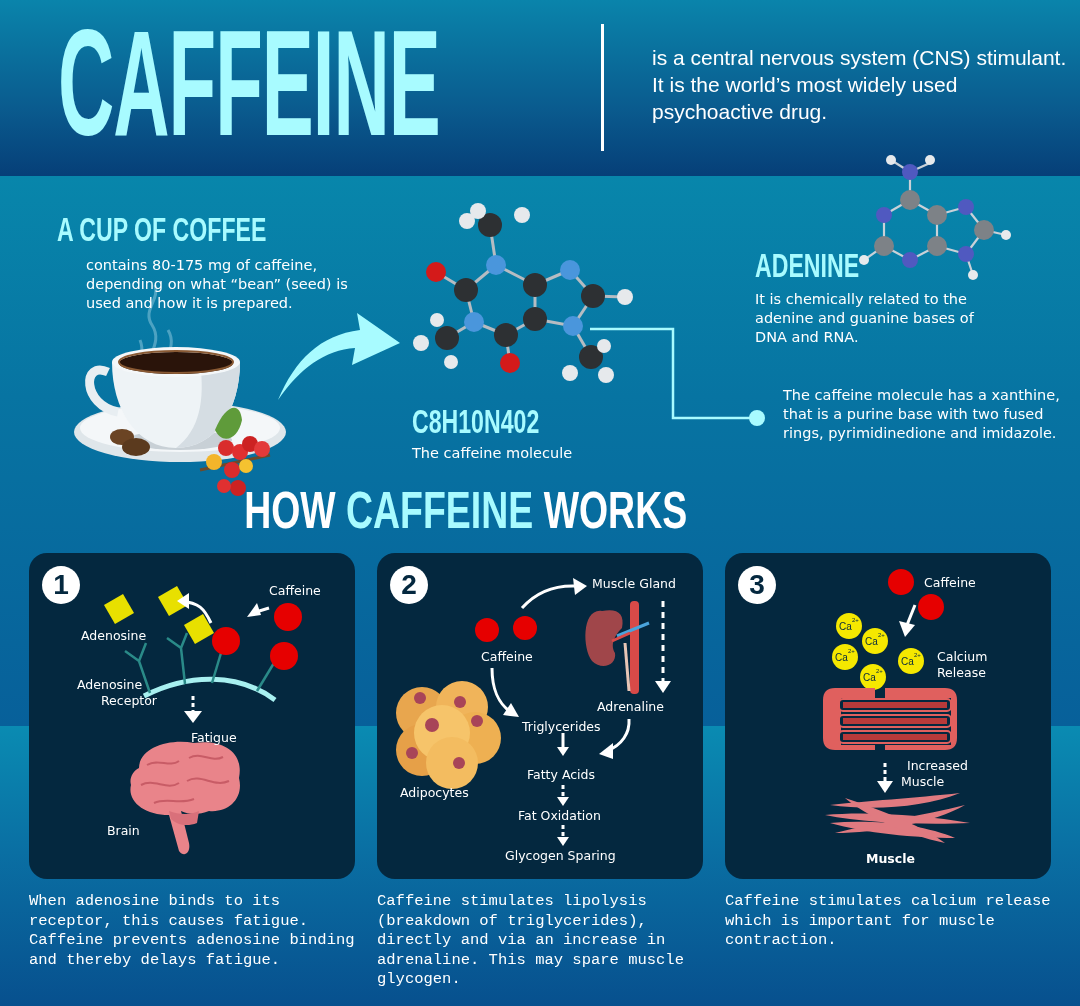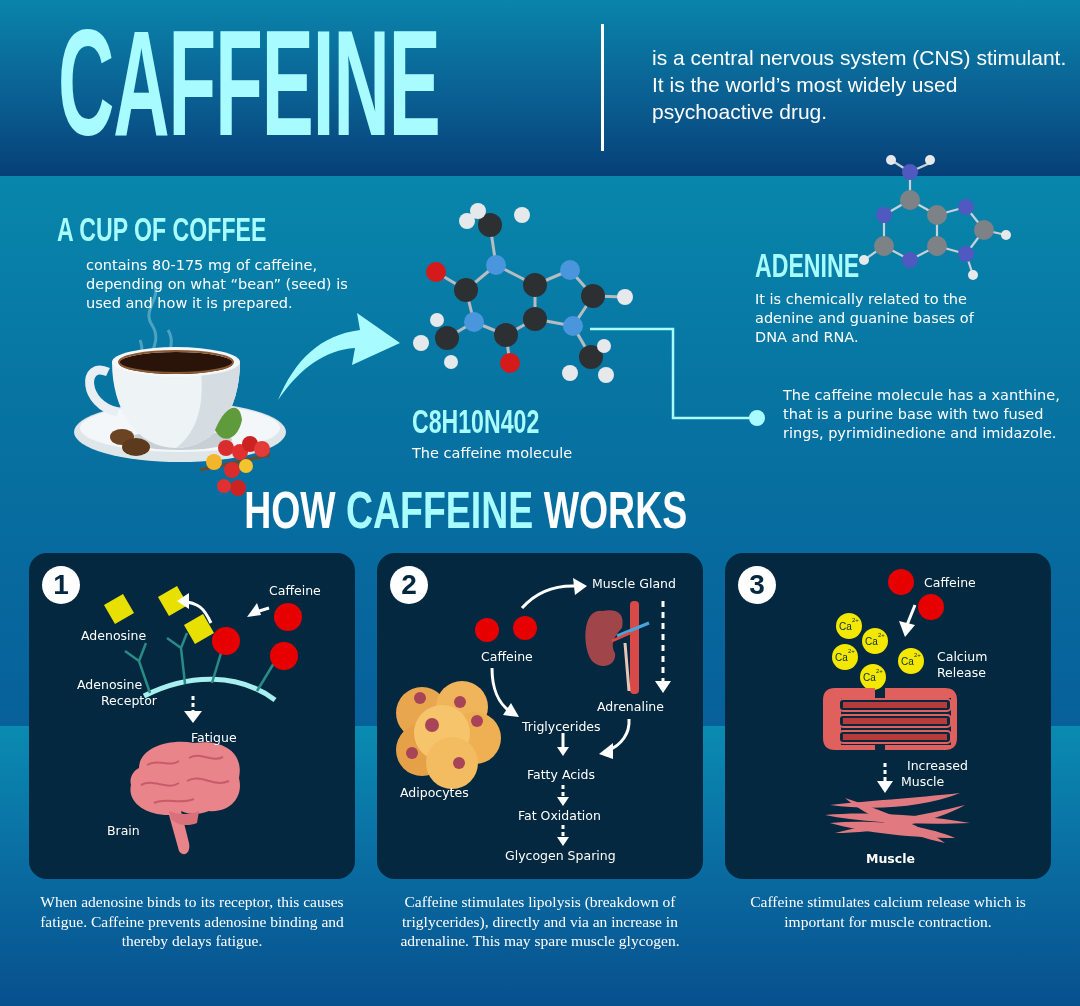--- a/index.html
+++ b/index.html
@@ -82,22 +82,22 @@
     font-family: "Liberation Sans", sans-serif; font-weight: bold;
     font-size: 28px; line-height: 38px; text-align: center;
   }
   .lbl {
     position: absolute; font-size: 12.5px; line-height: 16px; color: #fff;
     white-space: nowrap;
   }
   .card svg { position: absolute; left: 0; top: 0; }
 
   .caption {
-    position: absolute; top: 892px; width: 326px; text-align: center;
-    font-family: Liberation Serif, serif;
+    position: absolute; top: 892px; width: 326px; text-align: left;
+    font-family: Liberation Mono, monospace;
     font-size: 15.5px; line-height: 19.5px; color: #fff;
   }
   .cap1 { left: 29px; }
   .cap2 { left: 377px; }
   .cap3 { left: 725px; }
 
   .illus { position: absolute; left: 0; top: 0; }
 </style>
 </head>
 <body>

